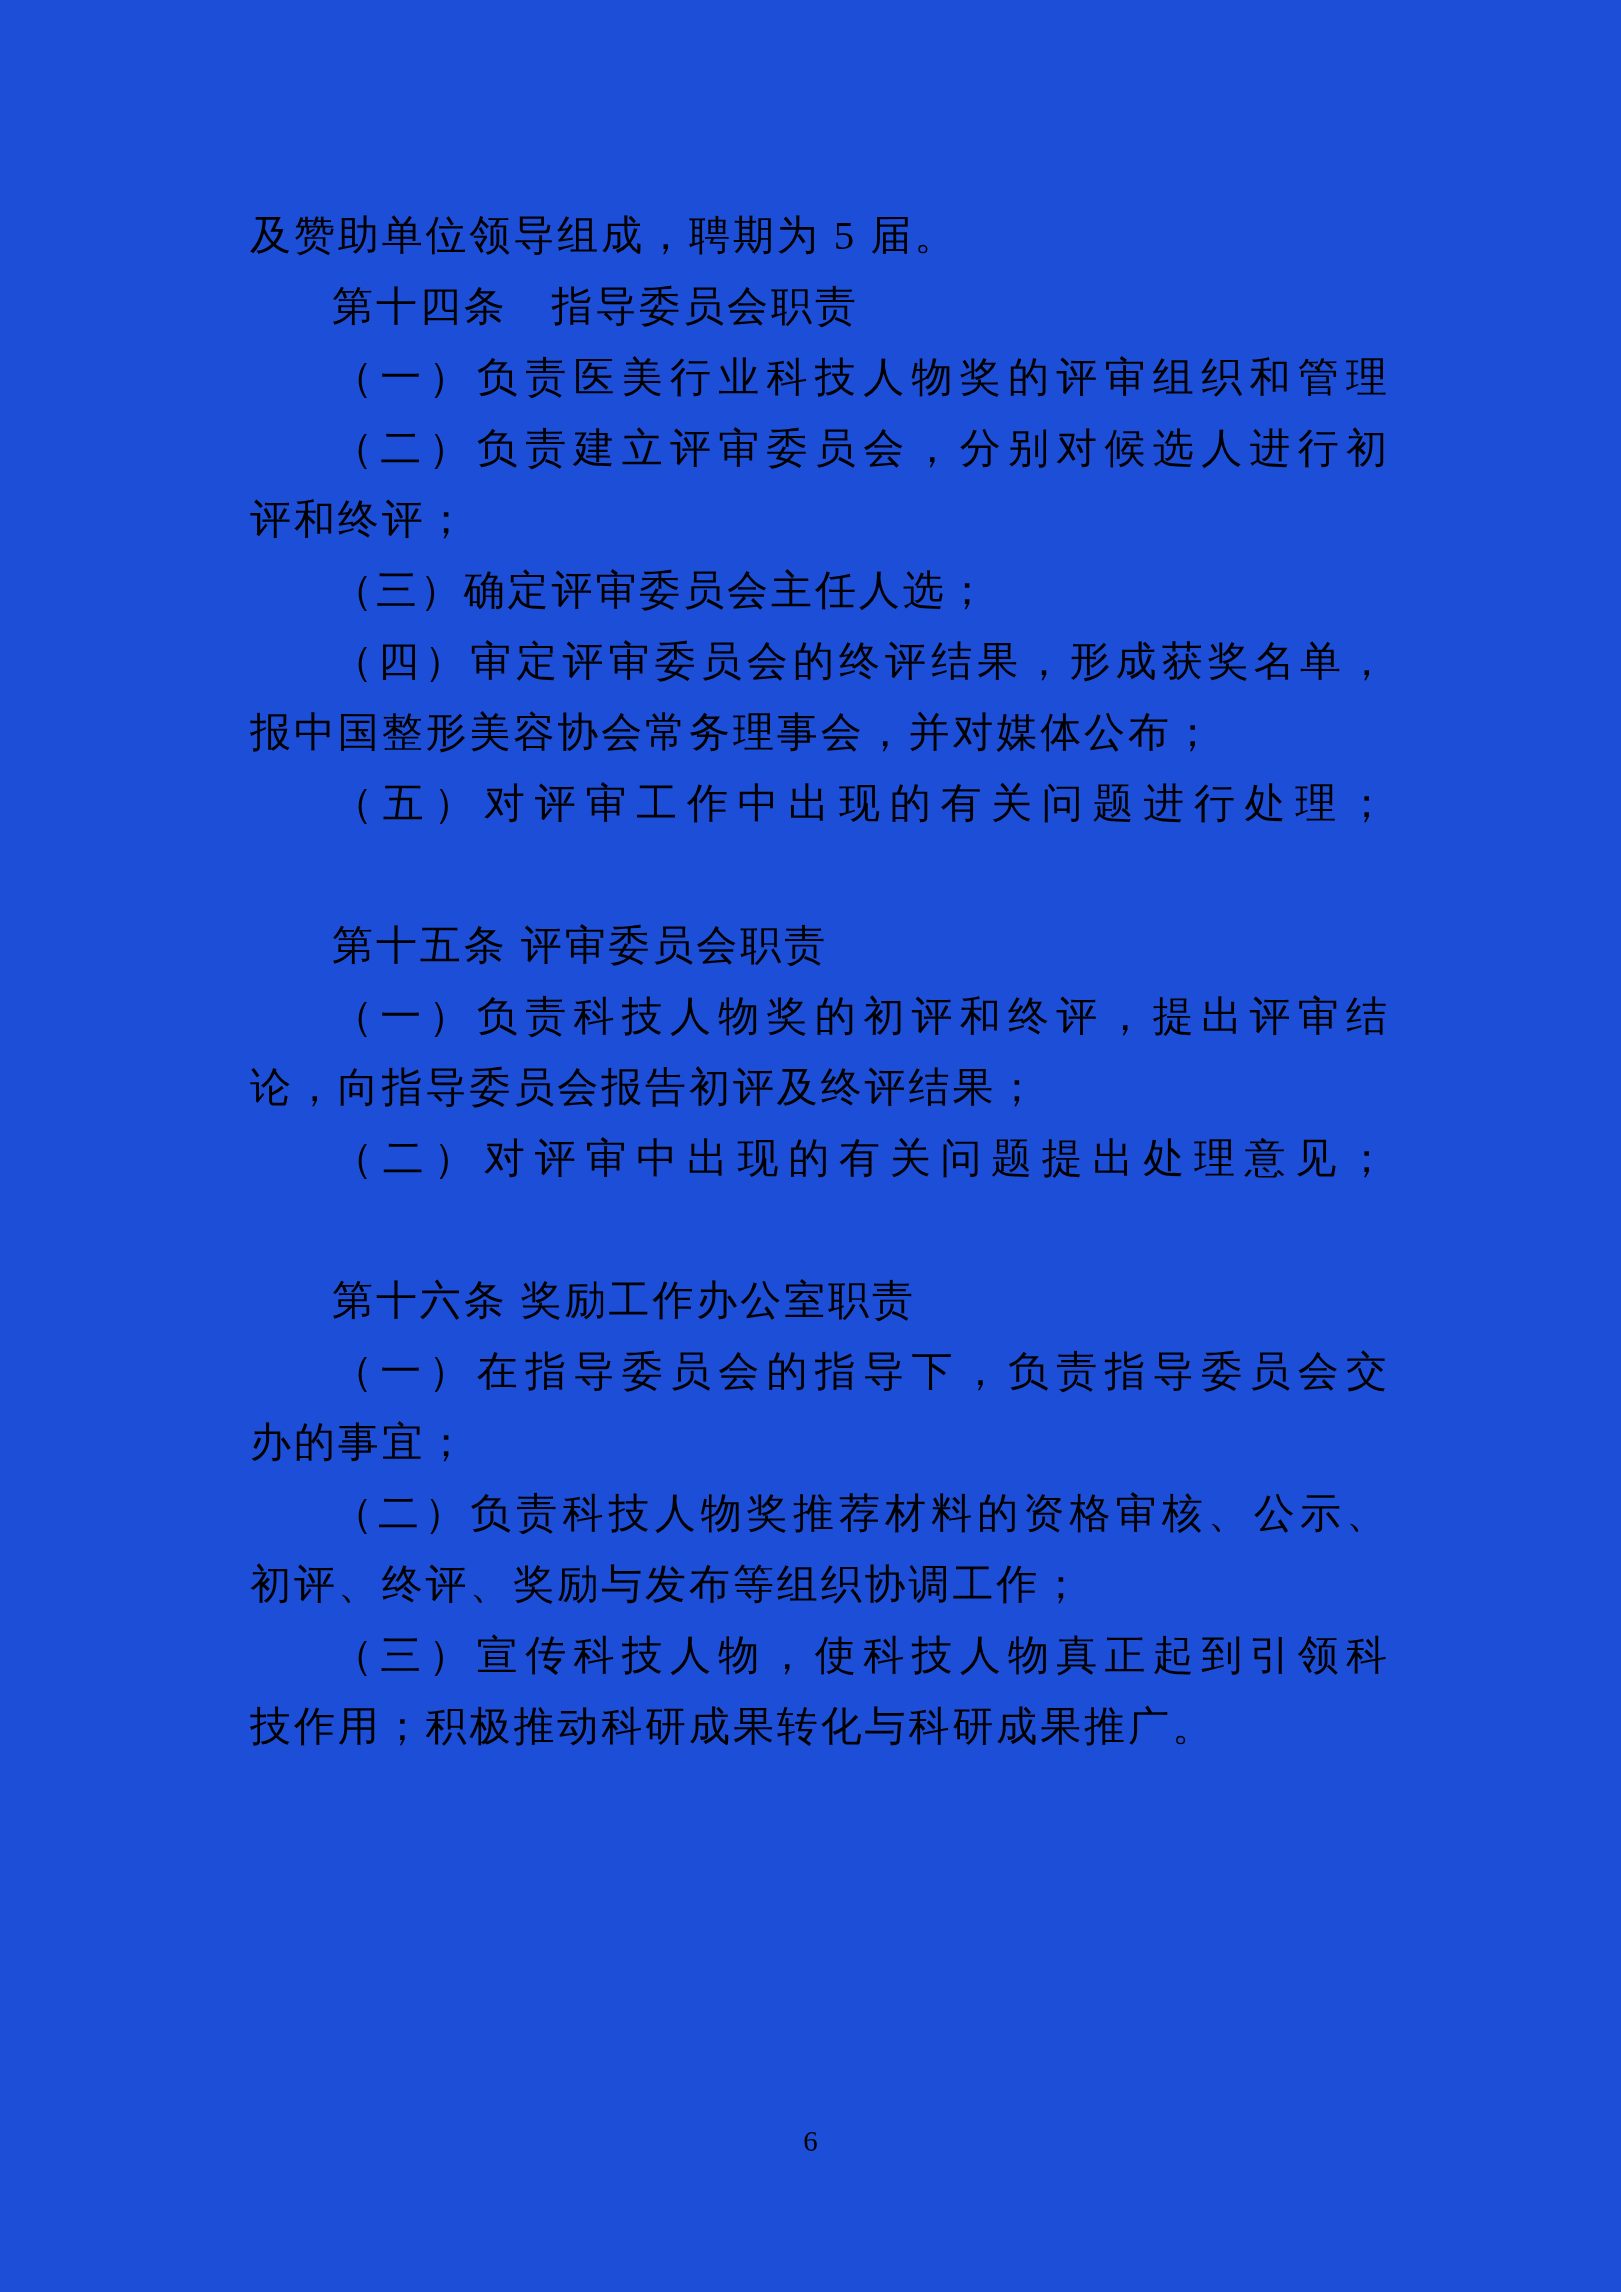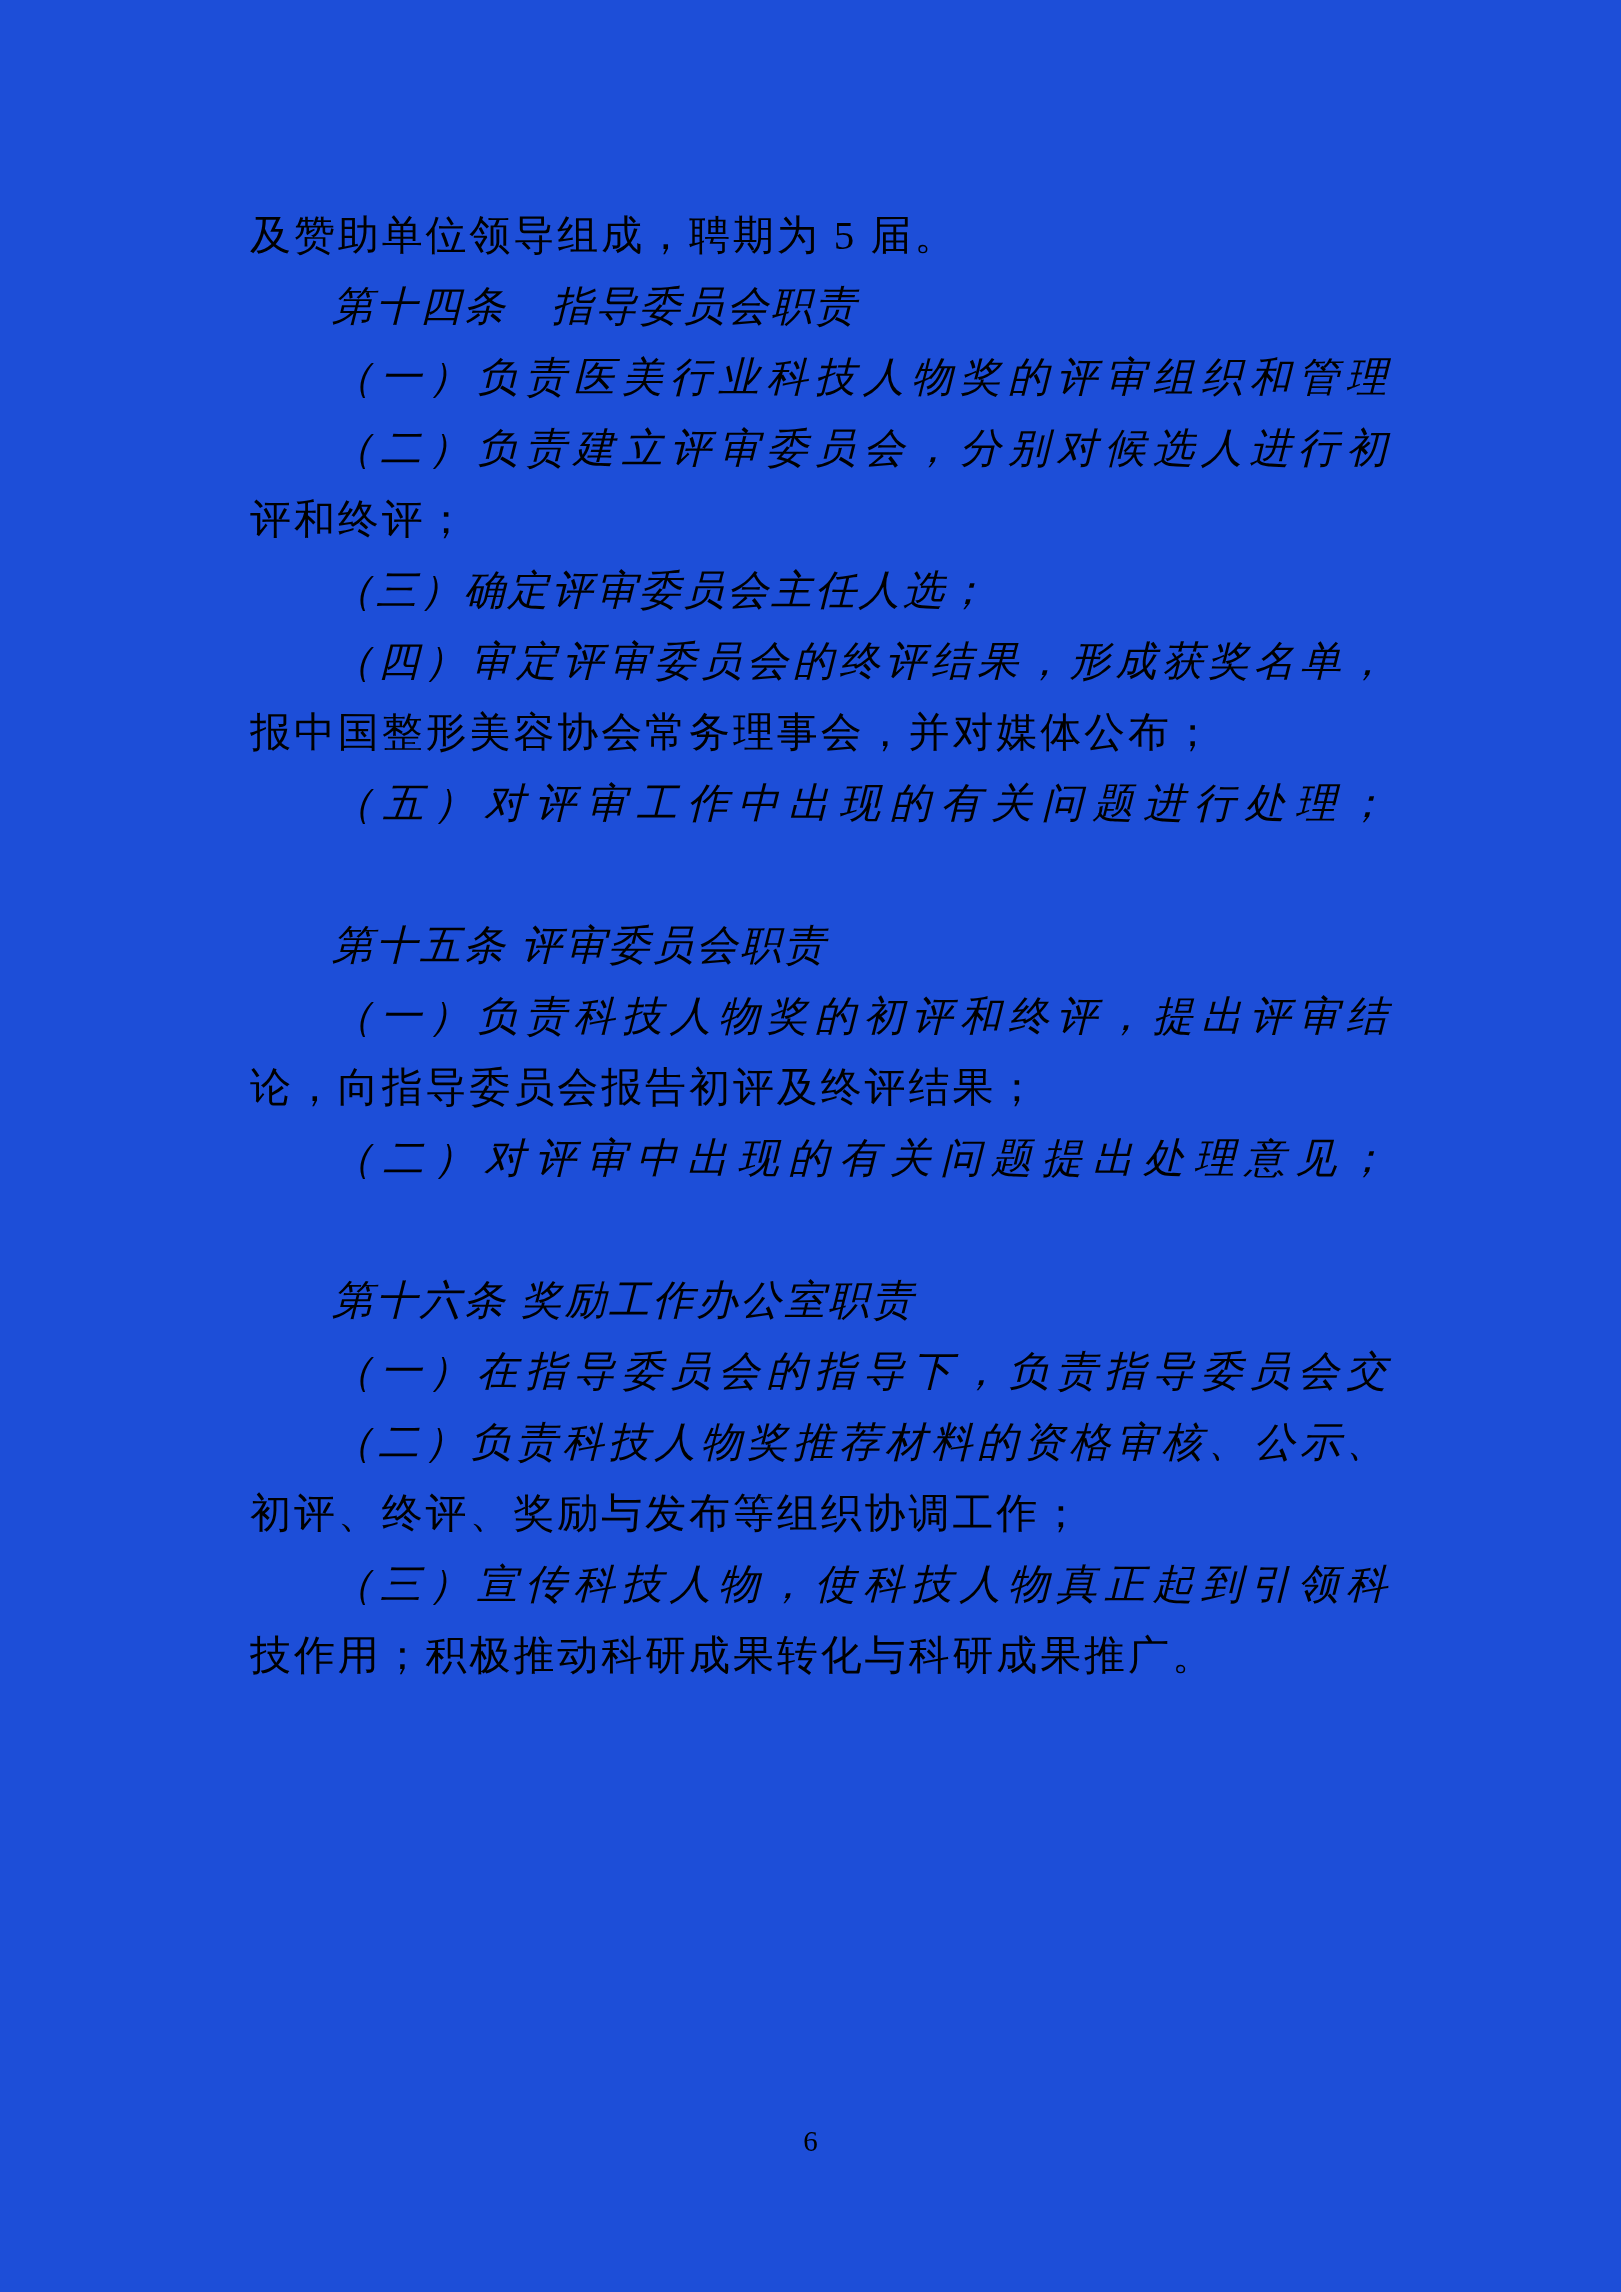--- a/index.html
+++ b/index.html
@@ -16,21 +16,21 @@
     left:250px;top:200px;
     width:1137px;
   }
   .ln{
     height:71px;
     line-height:71px;
     font-size:41px;
     letter-spacing:2.9px;
     white-space:nowrap;
   }
-  .ind{ text-indent:82px;font-style:italic; }
+  .ind{ text-indent:82px; }
   .fill{
     white-space:normal;
     letter-spacing:normal;
     text-align:justify;
     text-align-last:justify;
     text-justify:inter-character;
   }
   .blank{ }
   .footer{
     position:absolute;
@@ -59,20 +59,21 @@
     <div class="ln">报中国整形美容协会常务理事会，并对媒体公布；</div>
     <div class="ln ind fill">（五）对评审工作中出现的有关问题进行处理；</div>
     <div class="ln blank"></div>
     <div class="ln ind">第十五条 评审委员会职责</div>
     <div class="ln ind fill">（一）负责科技人物奖的初评和终评，提出评审结</div>
     <div class="ln">论，向指导委员会报告初评及终评结果；</div>
     <div class="ln ind fill">（二）对评审中出现的有关问题提出处理意见；</div>
     <div class="ln blank"></div>
     <div class="ln ind">第十六条 奖励工作办公室职责</div>
     <div class="ln ind fill">（一）在指导委员会的指导下，负责指导委员会交</div>
+    <div class="ln">办的事宜；</div>
     <div class="ln ind fill">（二）负责科技人物奖推荐材料的资格审核、公示、</div>
     <div class="ln">初评、终评、奖励与发布等组织协调工作；</div>
     <div class="ln ind fill">（三）宣传科技人物，使科技人物真正起到引领科</div>
     <div class="ln">技作用；积极推动科研成果转化与科研成果推广。</div>
   </div>
 
   <div class="footer">
     <span class="pagenum">6</span>
   </div>
 </div>

